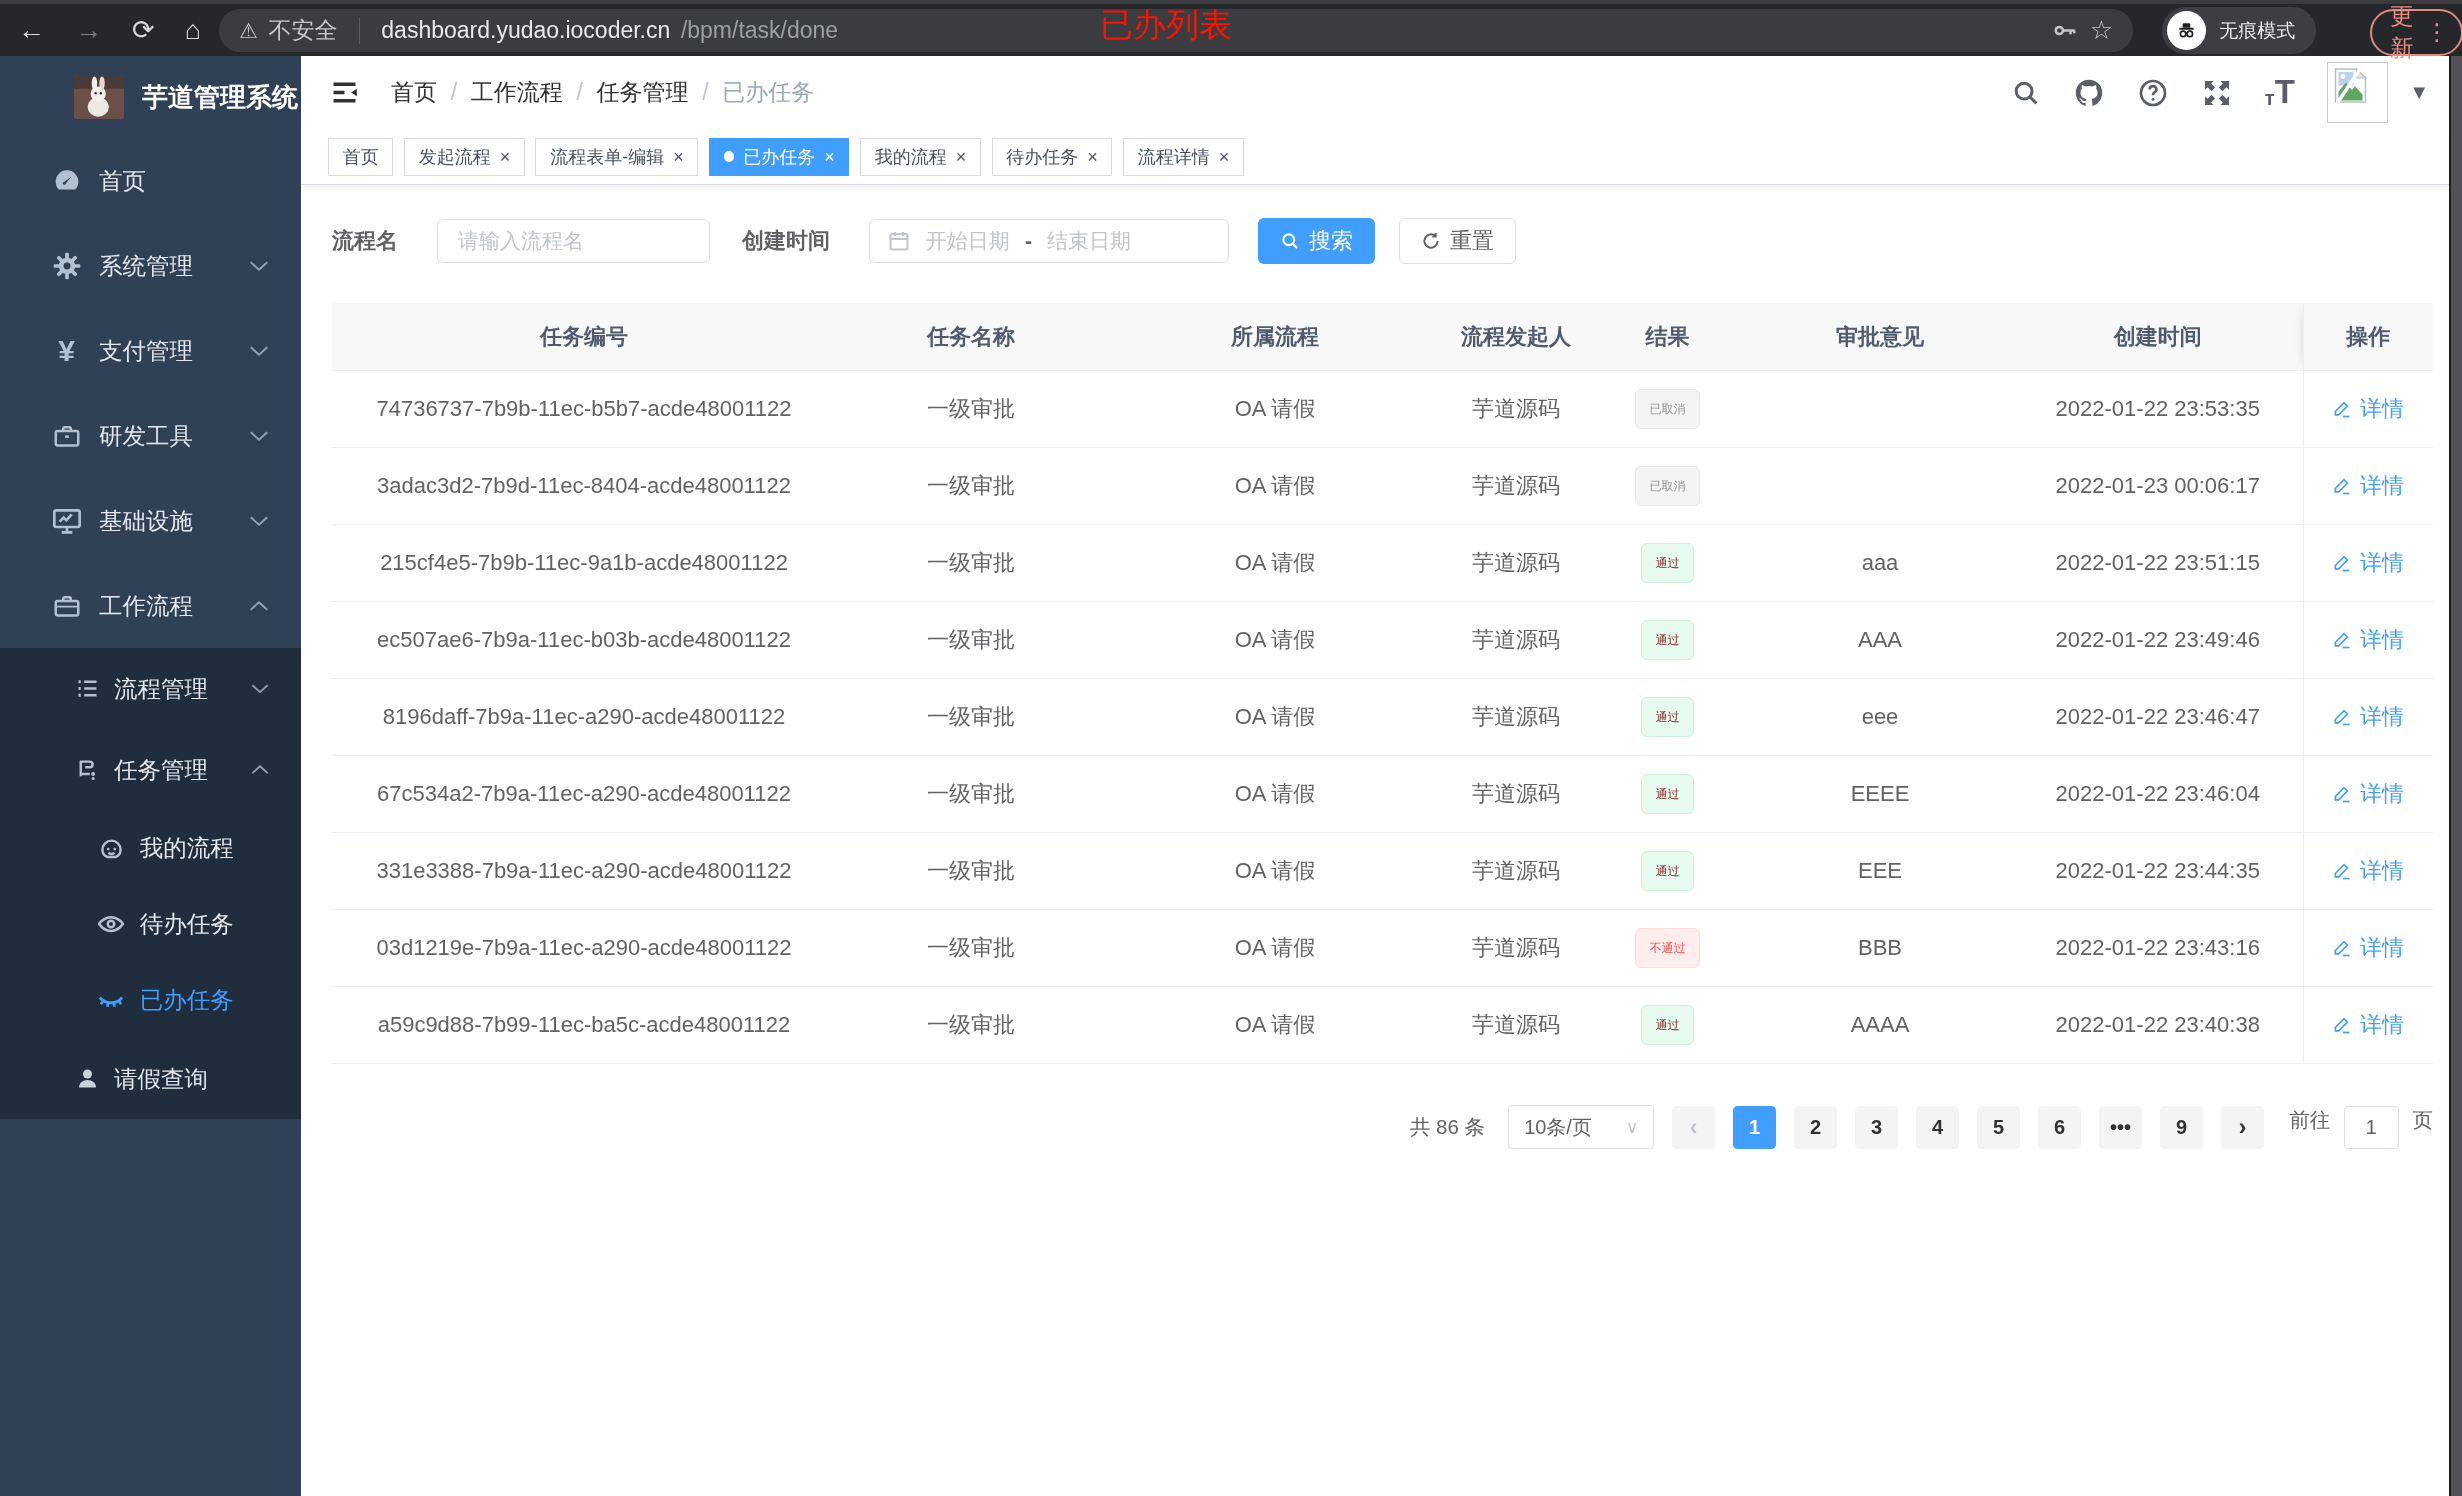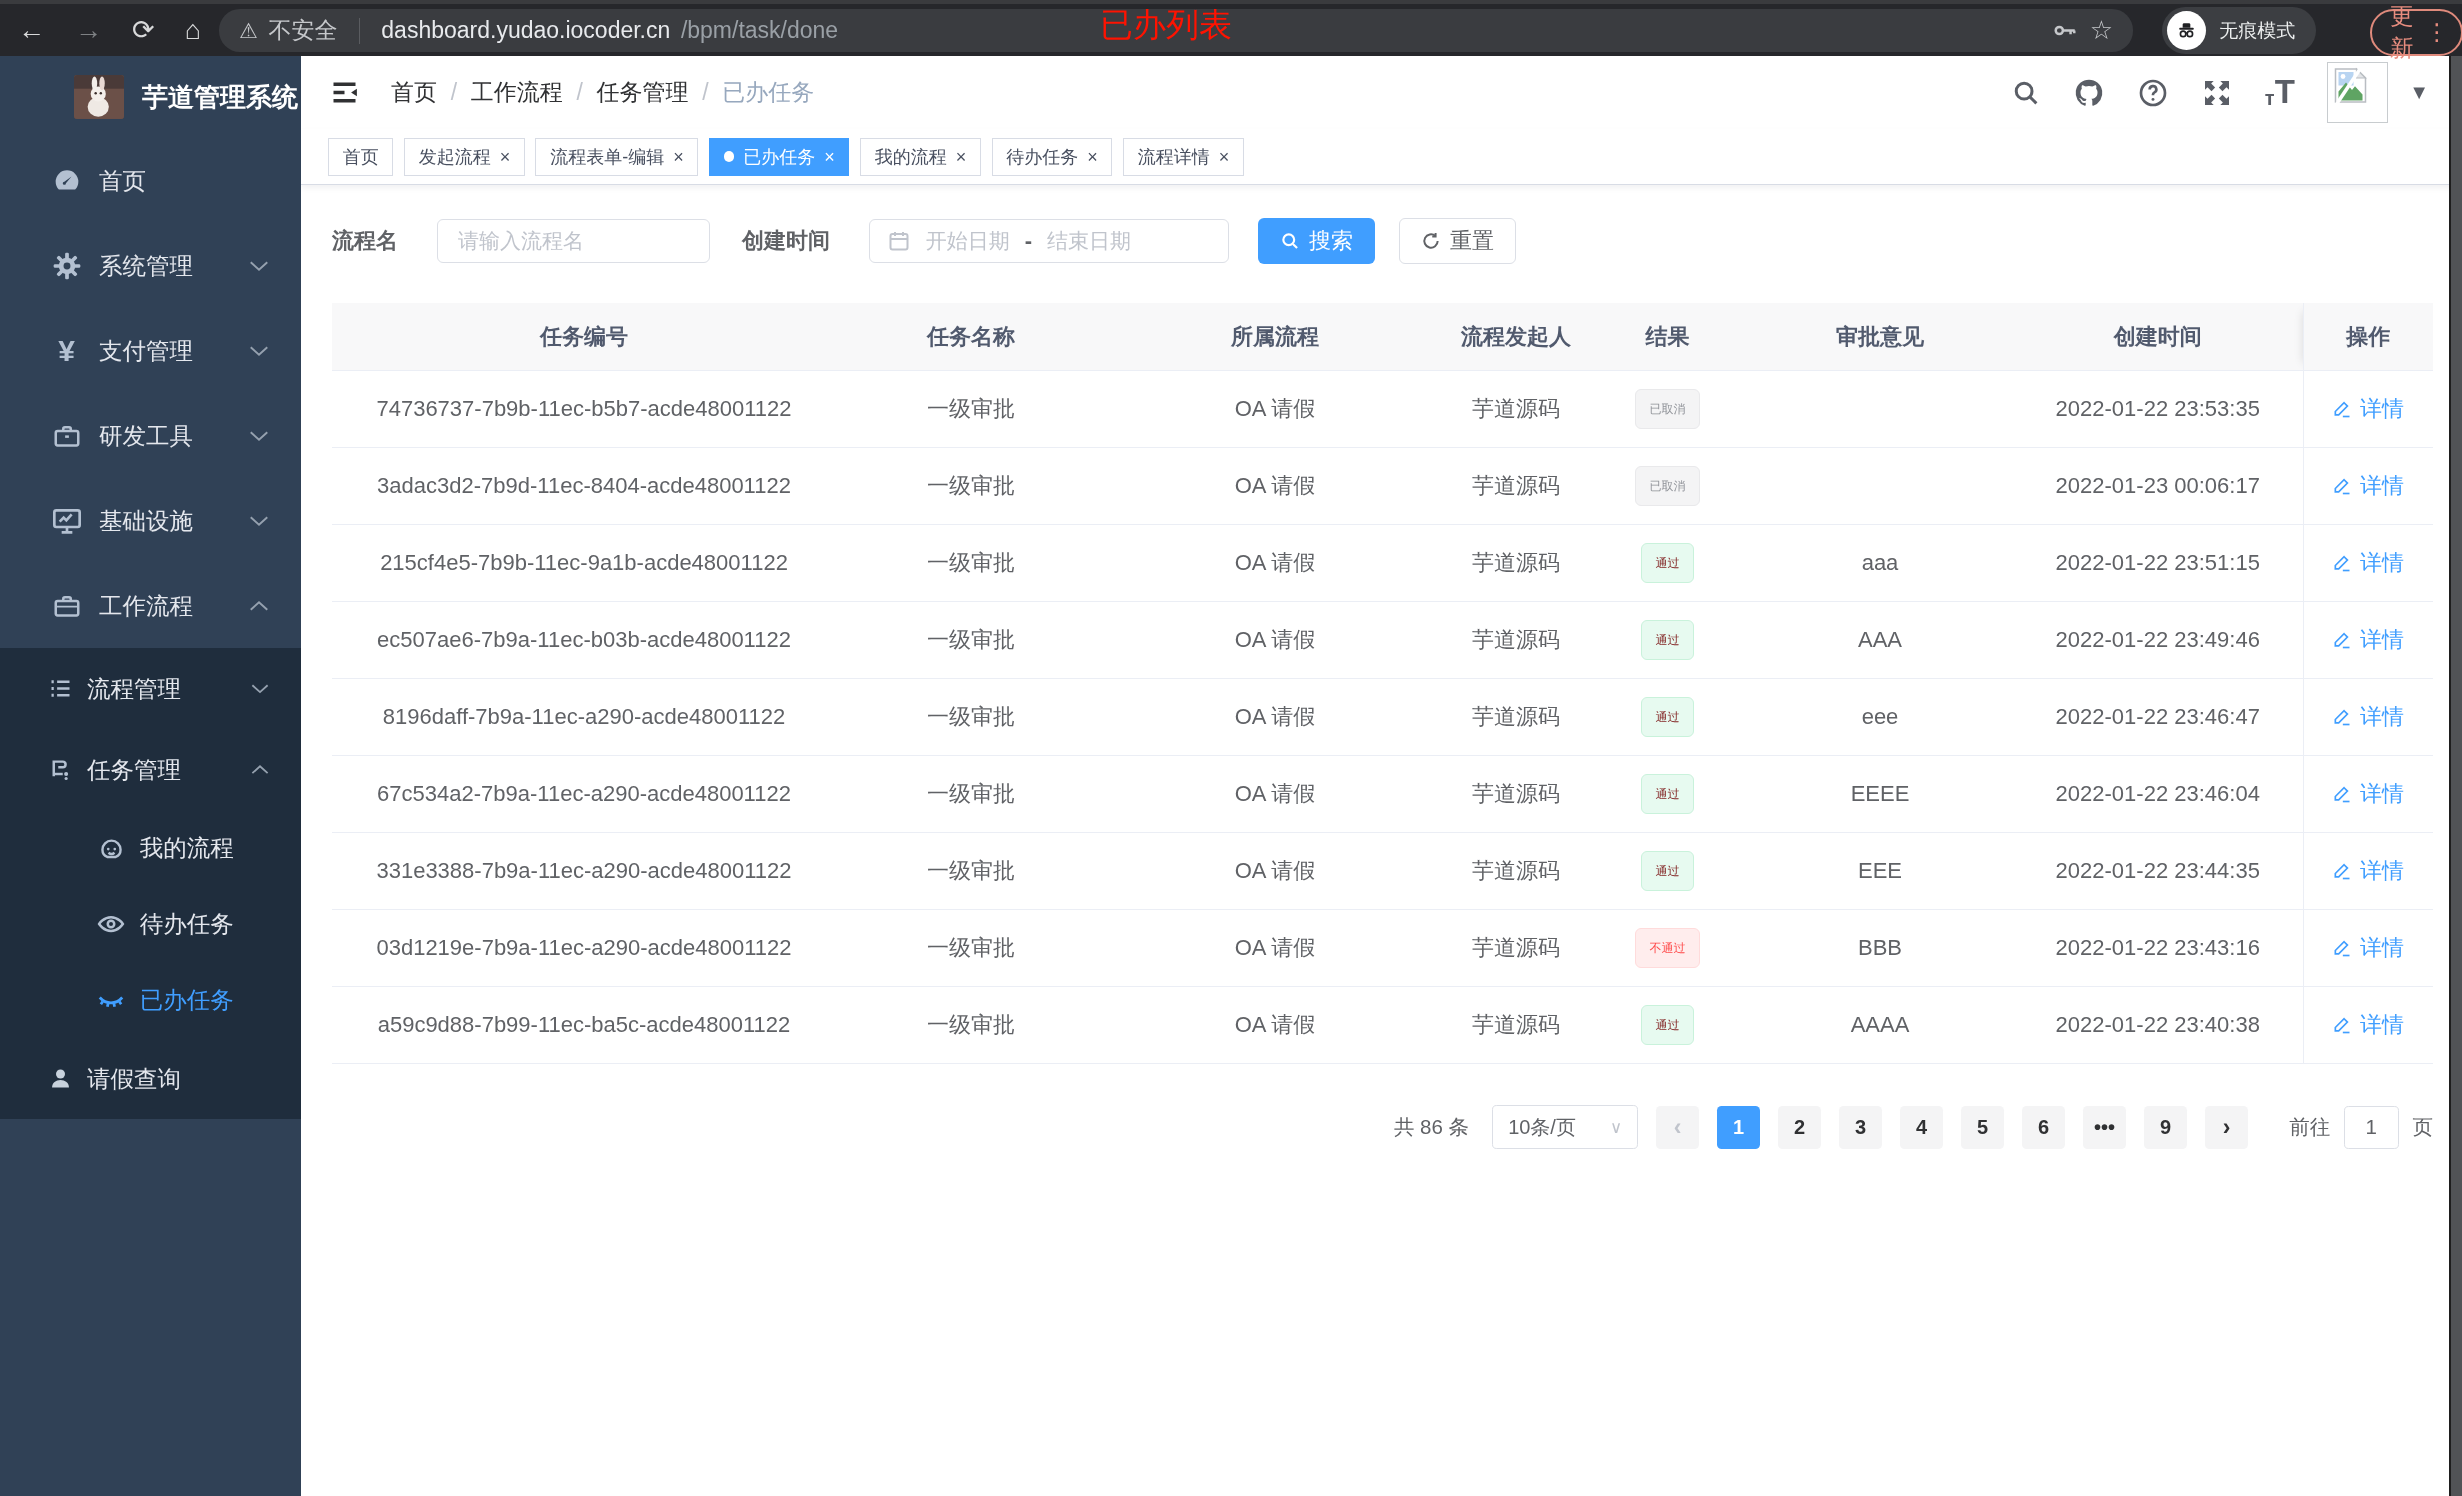--- a/index.html
+++ b/index.html
@@ -24,21 +24,21 @@
 
   
   .sidebar{position:absolute;left:0;top:56px;width:301px;bottom:0;background:#304156;color:#e4e7ed;z-index:2}
   .logo-row{height:82px;display:flex;align-items:center;padding-left:74px;gap:18px}
   .logo-img{width:50px;height:44px;border-radius:3px;overflow:hidden;background:#5d4a46}
   .logo-title{font-size:26px;font-weight:bold;color:#fff}
   .menu-item{display:flex;align-items:center;cursor:pointer;font-size:23.5px}
   .lvl1{height:85px;padding-left:49px}
   .lvl1 .mi-icon{width:35px;margin-right:15px;display:flex;justify-content:center}
   .submenu{background:#1f2d3d}
-  .lvl2{height:81px;padding-left:45px}
+  .lvl2{height:81px;padding-left:72px}
   .lvl2 .mi-icon{width:30px;margin-right:12px;display:flex;justify-content:center}
   .lvl3{height:76px;padding-left:96px}
   .lvl3 .mi-icon{width:30px;margin-right:13.7px;display:flex;justify-content:center}
   .menu-item .chev{margin-left:auto;margin-right:32px}
   .menu-item.active{color:#409eff}
   .yen{font-size:30px;font-weight:bold;color:#b3c0d1;line-height:1}
 
   
   .main{position:absolute;left:301px;top:56px;right:0;bottom:0;background:#fff}
   .app-header{height:73px;position:relative;display:flex;align-items:center}
@@ -87,21 +87,21 @@
 
   
   .pagination{width:2101px;margin-top:41px;display:flex;align-items:center;justify-content:flex-end;font-size:20.5px;color:#606266}
   .pg-total{margin-right:23px}
   .pg-select{width:146px;height:44px;box-sizing:border-box;border:1.5px solid #dcdfe6;border-radius:4.6px;display:flex;align-items:center;padding:0 15px;color:#606266;font-size:20px;cursor:pointer}
   .pg-select .chev{margin-left:auto;color:#c0c4cc;font-size:16.7px}
   .pg-btn{min-width:43px;height:43px;border-radius:4.6px;background:#f4f4f5;display:flex;align-items:center;justify-content:center;font-size:20px;font-weight:bold;color:#303133;margin-left:18px;cursor:pointer;padding:0 4.6px;box-sizing:border-box}
   .pg-btn.active{background:#409eff;color:#fff}
   .pg-btn.nav{color:#c0c4cc;font-size:23px}
   .pg-btn.next{color:#303133}
-  .pg-goto{margin-left:41px;display:flex;align-items:center;gap:13.7px}
+  .pg-goto{margin-left:25px;display:flex;align-items:flex-start;gap:13.7px}
   .goto-input{width:55px;height:43px;box-sizing:border-box;border:1.5px solid #dcdfe6;border-radius:4.6px;text-align:center;font-size:20.5px;color:#606266;outline:none;font-family:inherit}
 
   .scroll-strip{position:absolute;right:0;top:56px;width:10.6px;bottom:0;background:#515356;border-left:2.3px solid #1e1e1e;z-index:6}
 </style>
 </head>
 <body>
 
 <div class="browser">
   <div class="nav-icons">
     <span>←</span>

